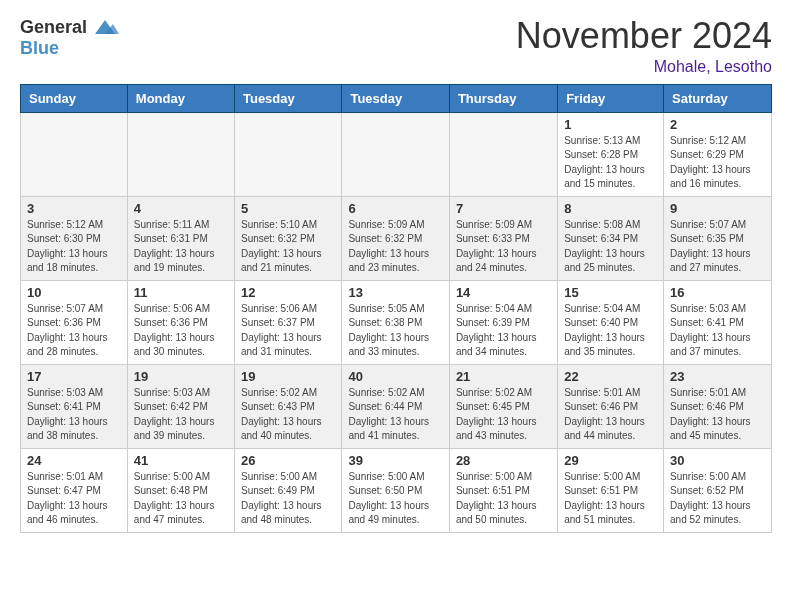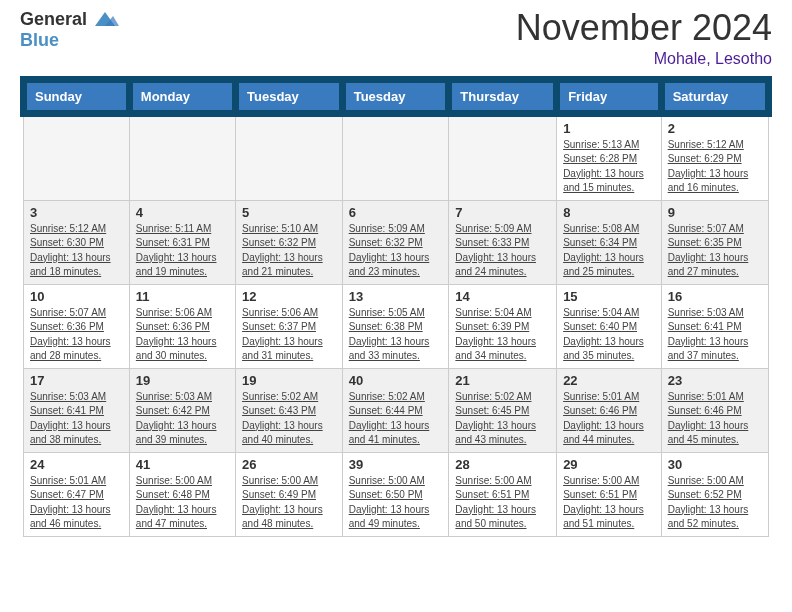--- a/index.html
+++ b/index.html
@@ -6,21 +6,21 @@
     body {
       font-family: Arial, sans-serif;
       background: #fff;
       width: 792px;
       min-height: 612px;
       padding: 0;
     }
     .page {
       width: 792px;
       background: #fff;
-      padding: 8px 20px 16px 20px;
+      padding: 16px 20px 16px 20px;
     }
     .header {
       display: flex;
       align-items: flex-start;
       justify-content: space-between;
       margin-bottom: 8px;
     }
     .logo-area {
       display: flex;
       flex-direction: column;
@@ -65,21 +65,21 @@
       border-collapse: collapse;
       border: 1px solid #ccc;
     }
     .calendar th {
       background-color: #3a7bbf;
       color: #fff;
       font-size: 13px;
       font-weight: bold;
       padding: 6px 8px;
       text-align: left;
-      border: 7px solid #0c4a6e;
+      border: 1px solid #0c4a6e;
     }
     .calendar td {
       vertical-align: top;
       border: 1px solid #ccc;
       padding: 4px 6px;
       width: 113px;
       min-height: 80px;
       font-size: 10.5px;
       color: #333;
       background: #fff;
@@ -91,21 +91,20 @@
       font-size: 13px;
       font-weight: bold;
       color: #333;
       display: block;
       margin-bottom: 2px;
     }
     .day-info {
       font-size: 10px;
       color: #444;
       line-height: 1.45;
-      text-decoration: underline;
     }
     .row-shade {
       background-color: #f0f0f0 !important;
     }
   </style>
 </head>
 <body>
 
 <div class="page">
   <div class="header">

